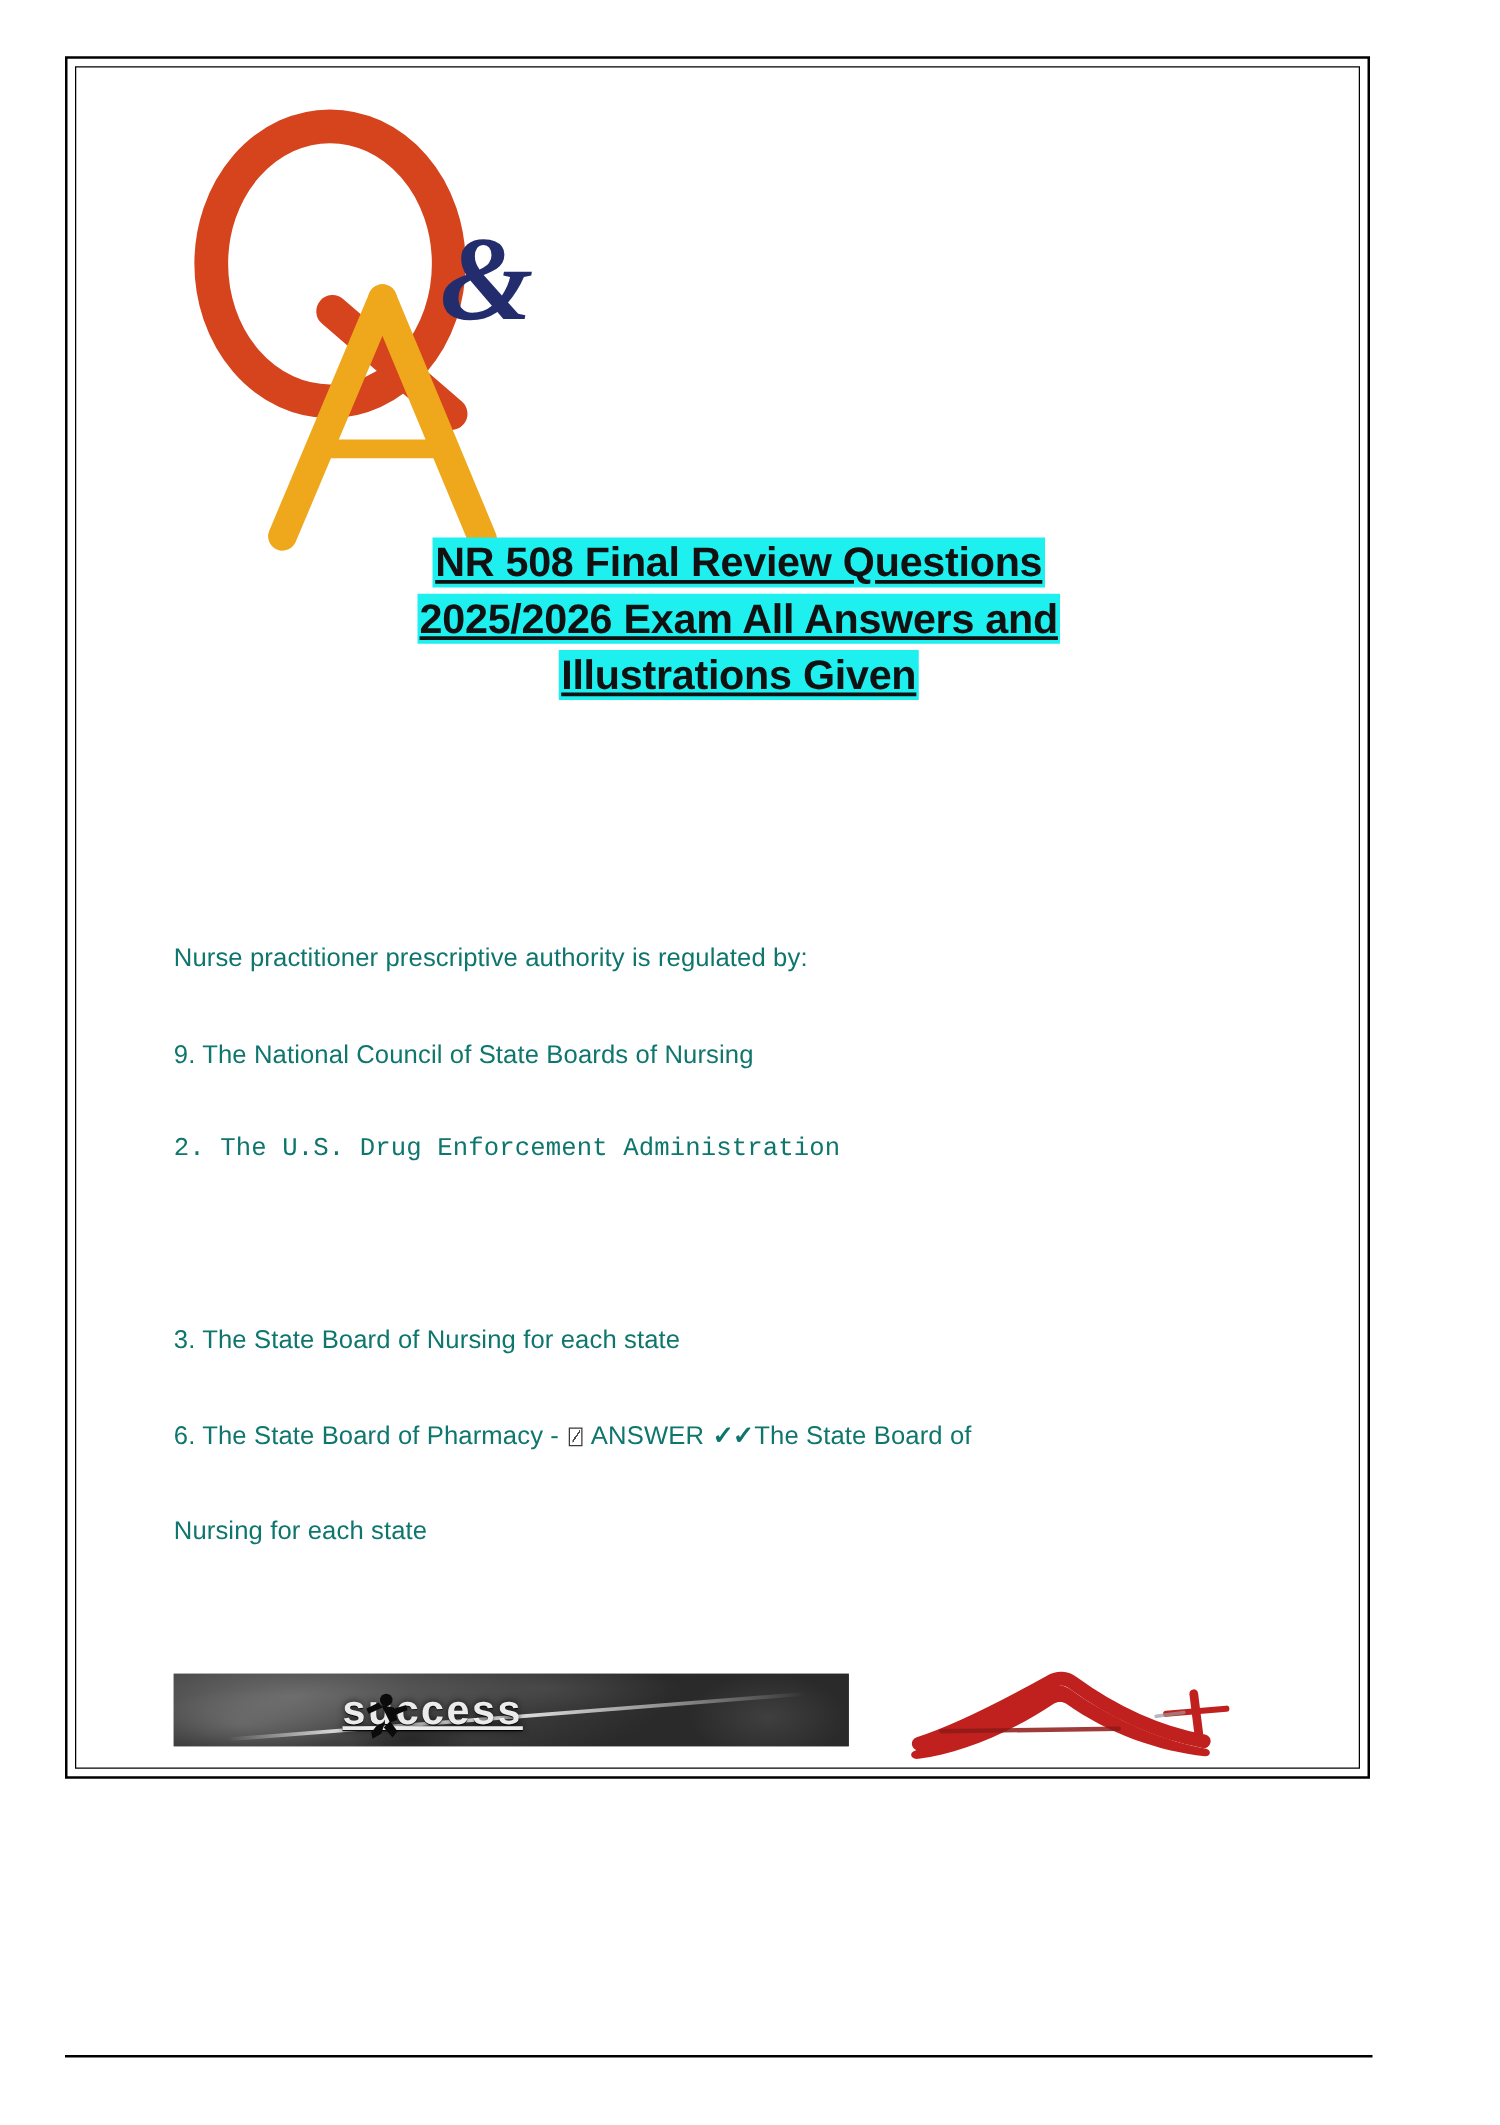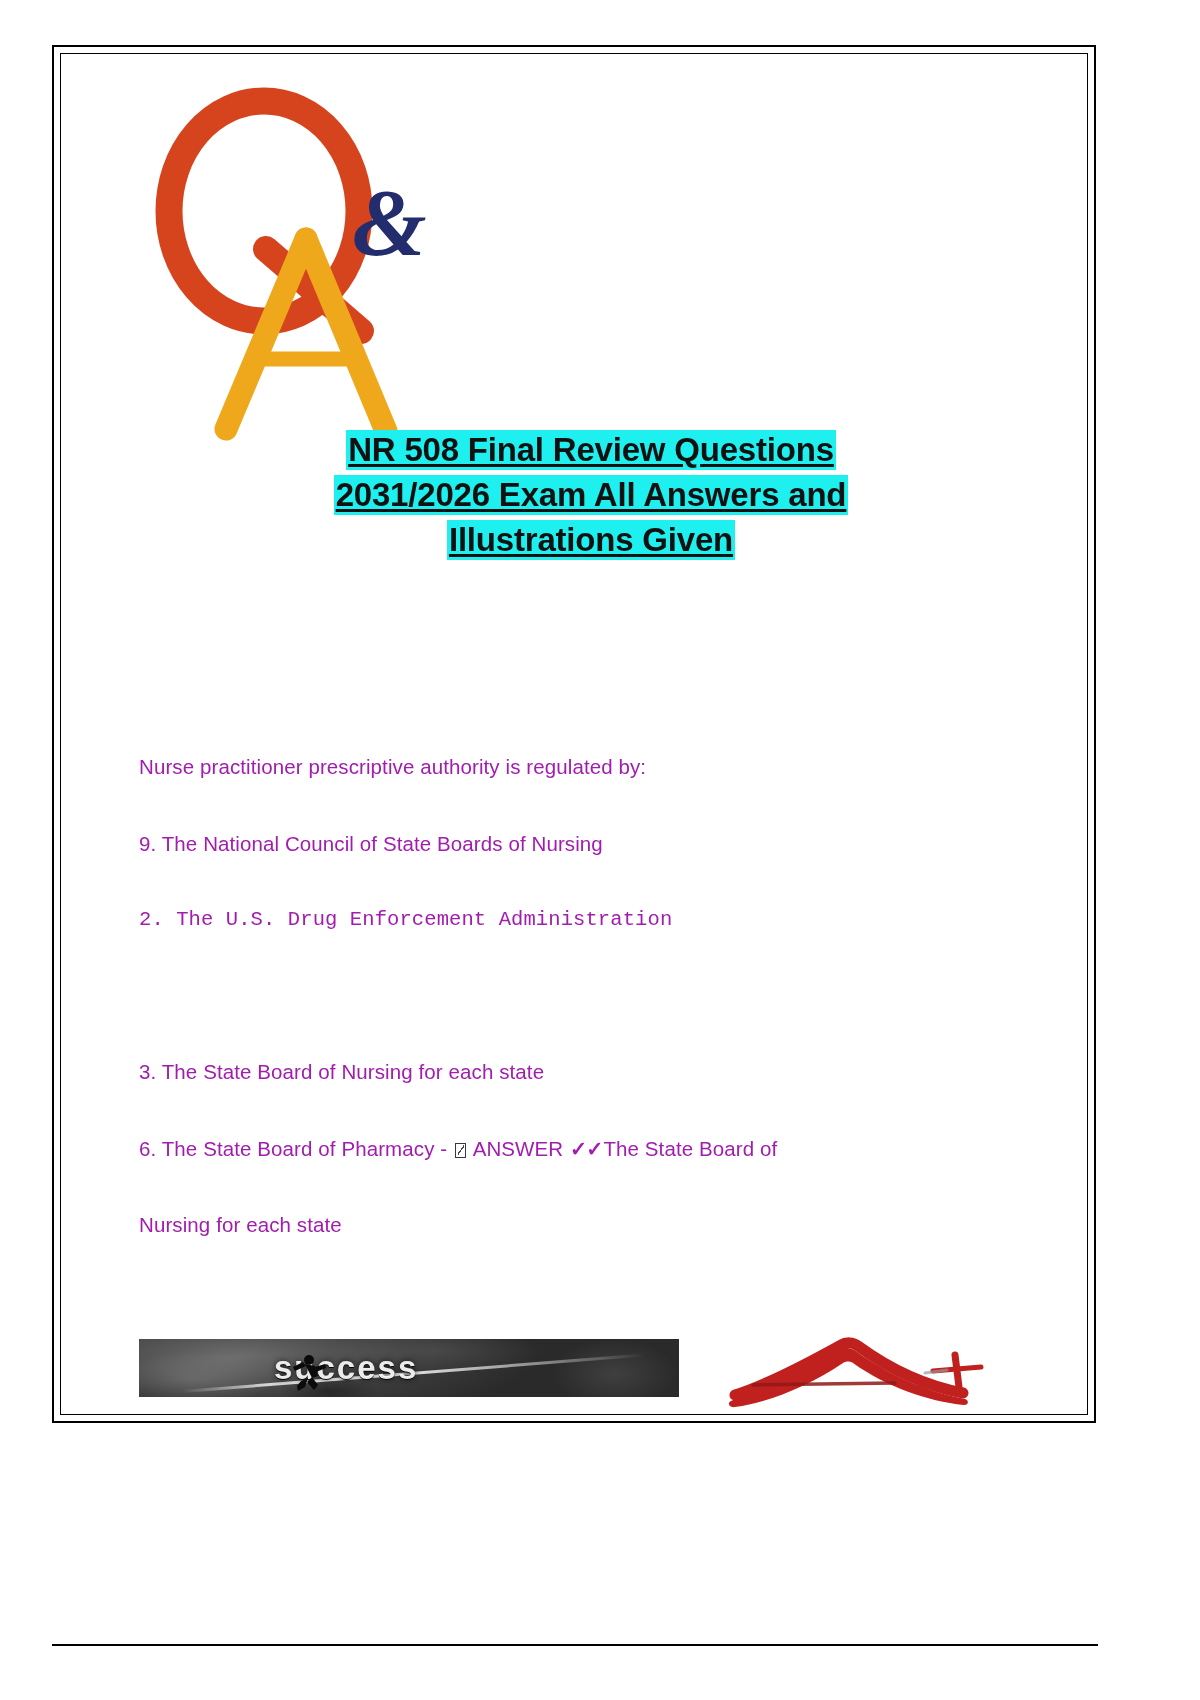--- a/index.html
+++ b/index.html
@@ -76,21 +76,21 @@
 
   
   .body-block {
     position: absolute;
     left: 78px;
     top: 700px;
     width: 880px;
   }
   .body-line {
     font-size: 20.5px;
-    color: #a21caf;
+    color: #0f766e;
     line-height: 1.25;
     margin: 0 0 51px 0;
     letter-spacing: 0.1px;
     font-weight: 400;
   }
   .body-line.gap-big { margin-bottom: 126px; font-family: Liberation Mono, monospace; }
   .body-line.wrap-line { margin-bottom: 0; }
   .tofu {
     display: inline-block;
     width: 11px;
@@ -161,20 +161,21 @@
     left: 25%;
     top: 50%;
     transform: translateY(-50%);
     font-family: "Liberation Sans", sans-serif;
     font-size: 33px;
     font-weight: bold;
     letter-spacing: 2px;
     color: rgba(255,255,255,0.92);
     text-shadow: 0 0 6px rgba(0,0,0,.8), 0 1px 0 rgba(0,0,0,.9);
     white-space: nowrap;
+    text-decoration: underline;
   }
   .success-banner .climber {
     position: absolute;
     left: 27%;
     top: 26%;
     width: 46px;
     height: 40px;
   }
 
   .aplus-mark {
@@ -220,21 +221,21 @@
           <path d="M 112 290 L 208 290" stroke-width="15"></path>
         </g>
       </svg>
     </div>
 
     <div class="title-block">
       <div class="title-line">
         <span>NR 508 Final Review Questions</span>
       </div>
       <div class="title-line">
-        <span>2031/2026 Exam All Answers and</span>
+        <span>2025/2026 Exam All Answers and</span>
       </div>
       <div class="title-line">
         <span>Illustrations Given</span>
       </div>
     </div>
 
     <div class="body-block">
 
       <p class="body-line">Nurse practitioner prescriptive authority is regulated by:</p>
 

